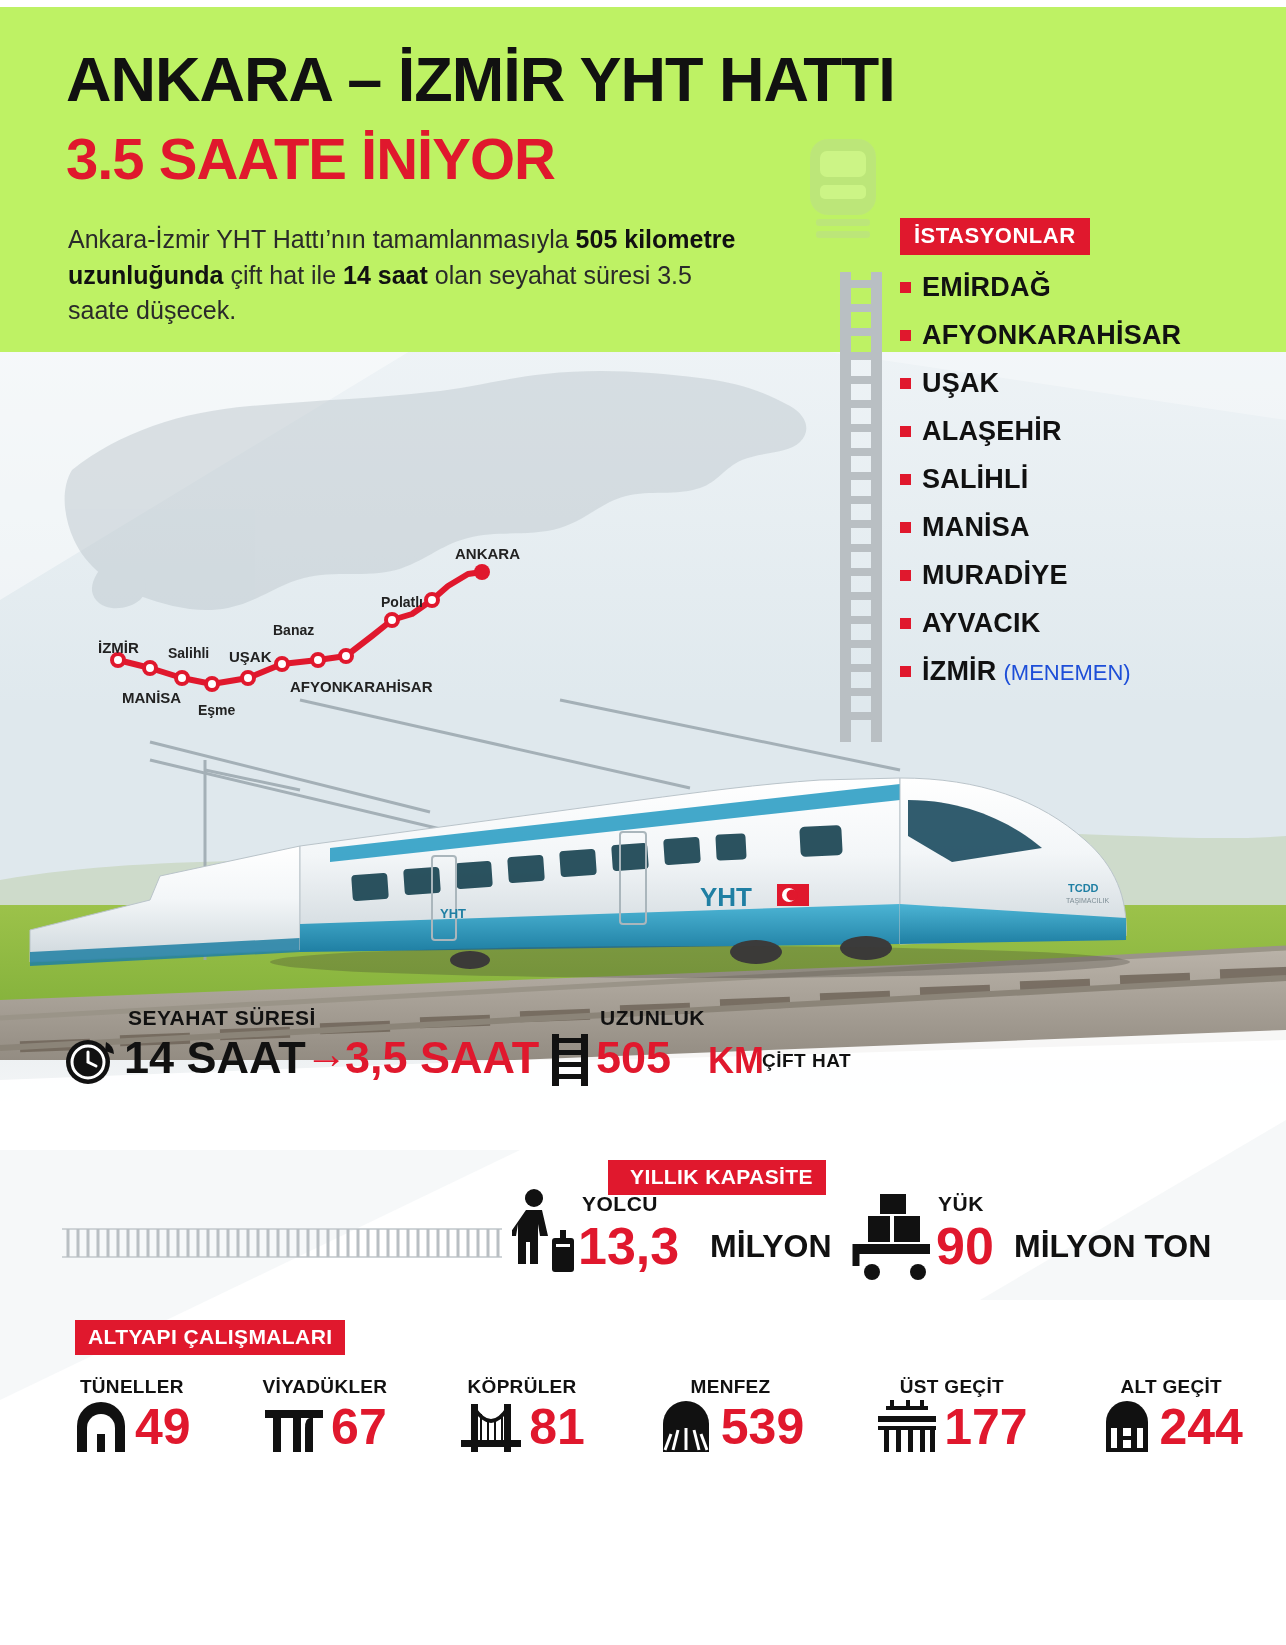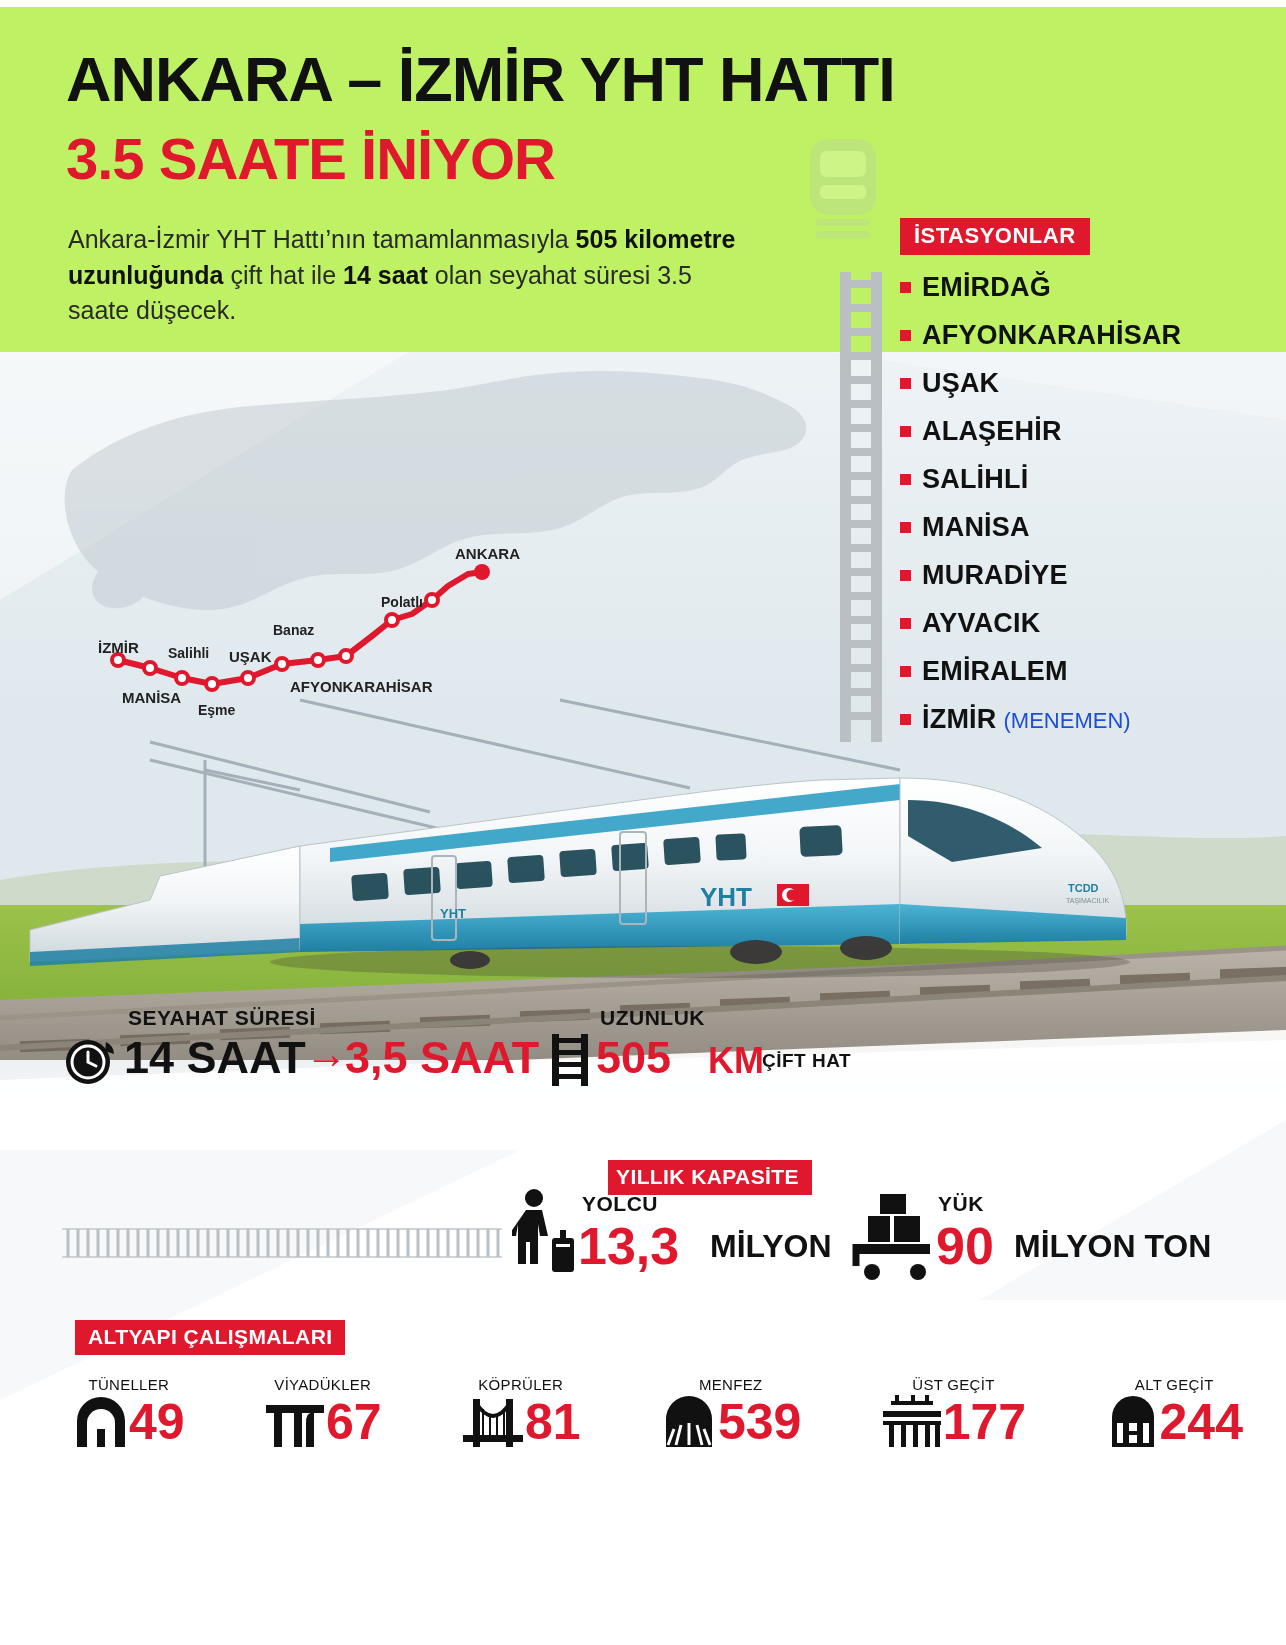--- a/index.html
+++ b/index.html
@@ -162,21 +162,21 @@
     width: 1286px; height: 130px;
     z-index: 8;
   }
   .cap-badge {
     position: absolute;
     left: 608px; top: 0px;
     background: #e0182d;
     color: #fff;
     font-size: 21px;
     font-weight: bold;
-    padding: 5px 13px 6px 8px;
+    padding: 5px 13px 6px 22px;
     letter-spacing: 0.4px;
   }
   .dashline {
     position: absolute;
     left: 62px; top: 1225px;
     width: 440px; height: 36px;
     z-index: 8;
   }
 
   
@@ -199,31 +199,32 @@
   .infra-row {
     position: absolute;
     left: 60px; top: 56px;
     width: 1170px;
     display: flex;
     justify-content: space-between;
     align-items: flex-end;
   }
   .infra-item { text-align: center; }
   .infra-label {
-    font-size: 15px;
-    font-weight: normal;
+    font-size: 19px;
+    font-weight: bold;
     color: #111;
     letter-spacing: 0.3px;
     white-space: nowrap;
     margin-bottom: 2px;
   }
   .infra-bottom {
     display: flex;
     align-items: center;
     justify-content: center;
+    gap: 6px;
   }
   .infra-num {
     font-size: 50px;
     font-weight: bold;
     color: #e0182d;
     line-height: 1;
   }
 
   
   .footer {
@@ -480,25 +481,20 @@
       <span class="station-note"></span>
     </div>
     <div class="station-item">
       <span class="station-bullet"></span>
       <span class="station-name">MURADİYE</span>
       <span class="station-note"></span>
     </div>
     <div class="station-item">
       <span class="station-bullet"></span>
       <span class="station-name">AYVACIK</span>
-      <span class="station-note"></span>
-    </div>
-    <div class="station-item">
-      <span class="station-bullet"></span>
-      <span class="station-name">EMİRALEM</span>
       <span class="station-note"></span>
     </div>
     <div class="station-item">
       <span class="station-bullet"></span>
       <span class="station-name">İZMİR</span>
       <span class="station-note">(MENEMEN)</span>
     </div>
   </div>
 
   <div class="mapwrap">

